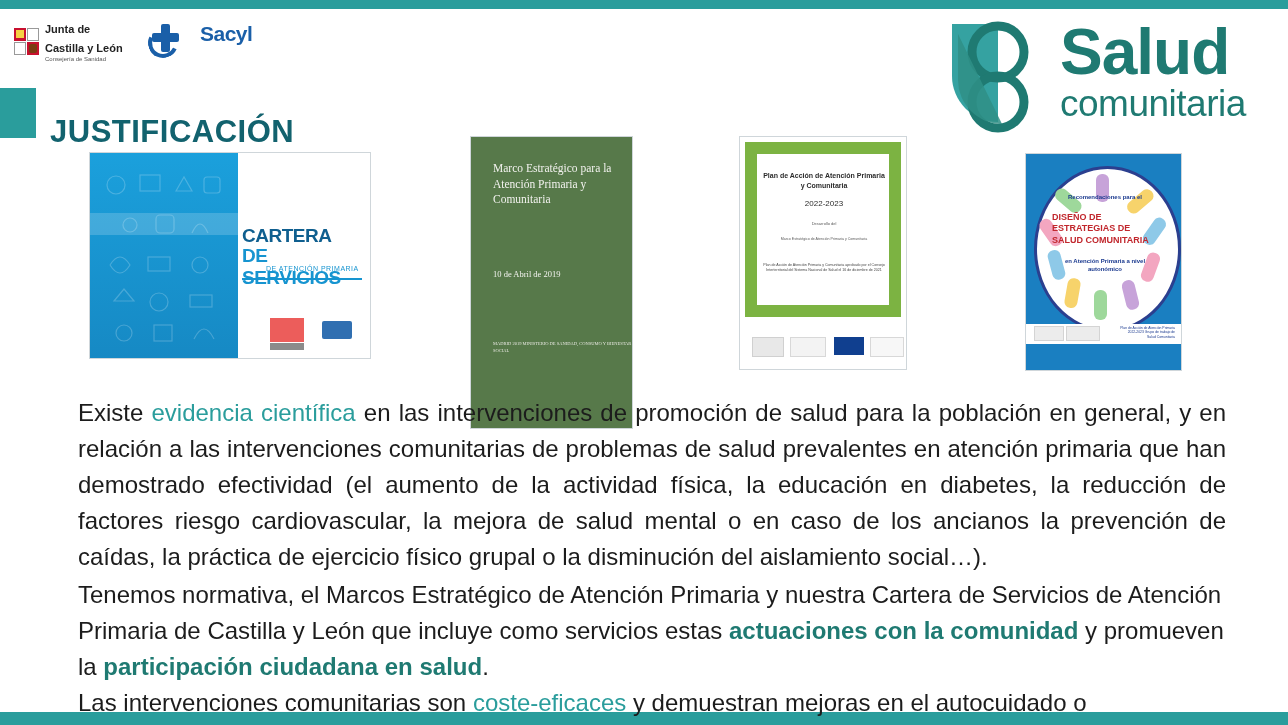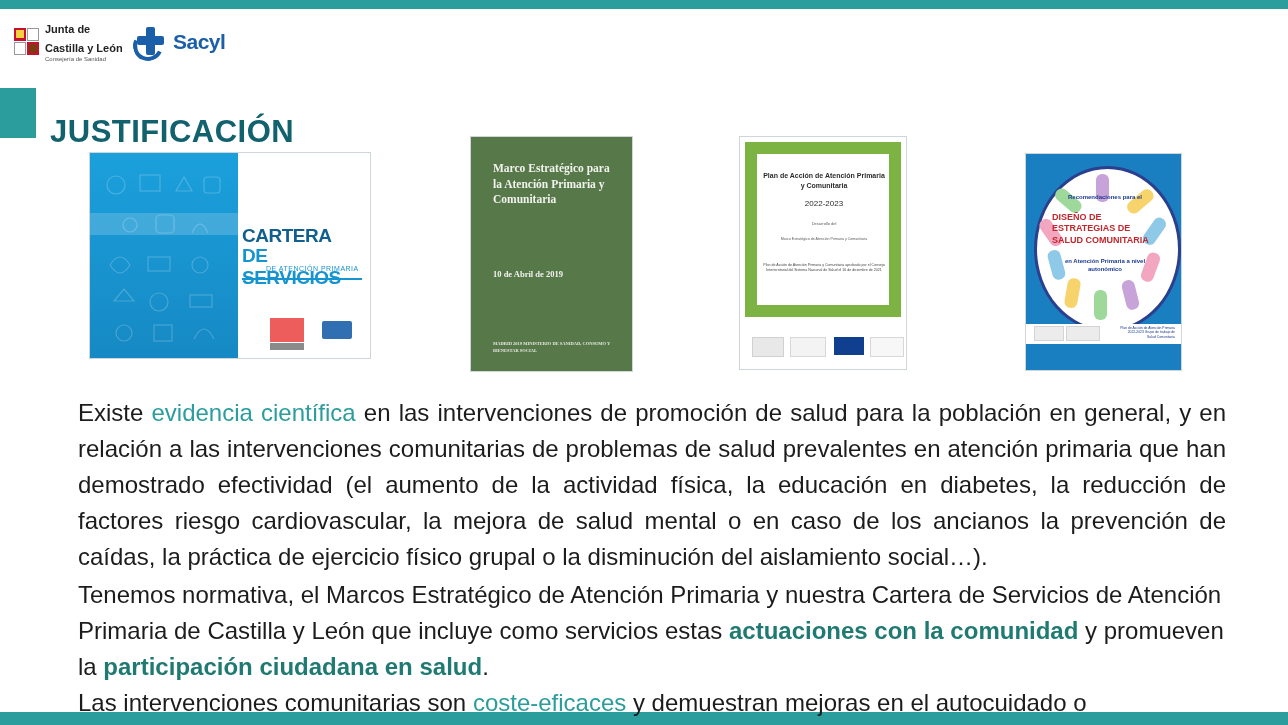--- a/index.html
+++ b/index.html
@@ -75,24 +75,24 @@
   }
   .jcyl-text .l2 {
     font-size: 11px; font-weight: bold; color: #222; margin-top: 8px;
   }
   .jcyl-text .l3 {
     font-size: 6px; color: #555; margin-top: 1px;
   }
   
   .sacyl-logo {
     position: absolute;
-    left: 133px; top: 22px;
+    left: 148px; top: 22px;
     width: 110px; height: 40px;
     display: flex;
-    align-items: center;
+    gap: 12px;
   }
   .sacyl-mark {
     position: relative;
     width: 34px; height: 34px;
     margin-right: 6px;
   }
   .sacyl-mark .cross-v {
     position: absolute; left: 13px; top: 2px;
     width: 9px; height: 28px; background: #1a5fa8; border-radius: 2px;
   }
@@ -220,25 +220,24 @@
     content: ""; position: absolute; left: 0; bottom: -8px;
     width: 34px; height: 7px; background: #777;
   }
   .cover1 .minilogo-b {
     position: absolute; left: 232px; top: 168px; width: 30px; height: 18px;
     background: #1a5fa8; opacity: 0.9; border-radius: 2px;
   }
   
   .cover2 {
     left: 470px; top: 1px;
-    width: 163px; height: 236px;
+    width: 163px; height: 293px;
     background: #57794a;
     border: 1px solid #cfd6da;
     overflow: hidden;
-    font-weight: bold;
   }
   .cover2 .c2t {
     position: absolute; left: 22px; top: 24px;
     width: 120px;
     color: #f2f2ee;
     font-family: "Liberation Serif", serif;
     font-size: 11.5px;
     line-height: 1.35;
   }
   .cover2 .c2d {
@@ -375,20 +374,35 @@
 
   <div class="sacyl-logo">
     <div class="sacyl-mark">
       <div class="swoosh"></div>
       <div class="cross-v"></div>
       <div class="cross-h"></div>
     </div>
     <div class="sacyl-text">Sacyl</div>
   </div>
 
+  <div class="salud-logo">
+    <svg class="salud-mark" viewBox="0 0 120 122">
+      <path d="M12 8 L12 60 A46 46 0 0 0 58 106 L58 8 Z" fill="#2a9d9c" opacity="0.95"></path>
+      <path d="M58 8 L110 8 L110 60 A26 26 0 0 1 84 86 A26 26 0 0 1 58 60 Z" fill="#ffffff"></path>
+      <circle cx="58" cy="36" r="26" fill="none" stroke="#1f7a72" stroke-width="9"></circle>
+      <circle cx="58" cy="86" r="26" fill="none" stroke="#1f7a72" stroke-width="9"></circle>
+      <path d="M20 20 L20 104 L104 104" fill="none" stroke="#1f7a72" stroke-width="0"></path>
+      <path d="M14 14 L14 62 A48 48 0 0 0 62 110 L62 14 Z" fill="none" stroke="#2a9d9c" stroke-width="0"></path>
+      <path d="M18 18 L18 64 A44 44 0 0 0 62 108 Z" fill="#2f8f86" opacity="0.85"></path>
+    </svg>
+    <div class="salud-words">
+      <div class="w1">Salud</div>
+      <div class="w2">comunitaria</div>
+    </div>
+  </div>
 
   <div class="title-accent"></div>
   <h1 class="slide-title">JUSTIFICACIÓN</h1>
 
   <div class="covers">
 
     <div class="cover cover1">
       <div class="leftpane"></div>
       <div class="rightpane"></div>
       <svg class="patt" viewBox="0 0 136 190">

